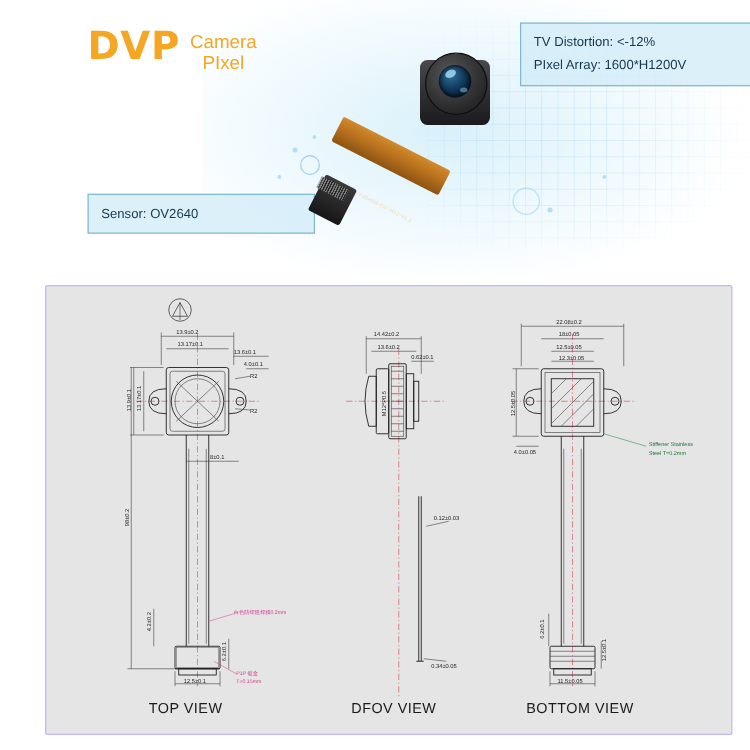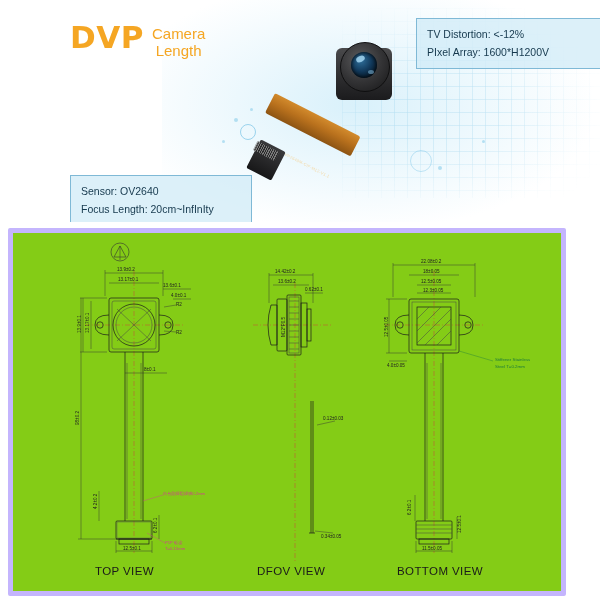--- a/index.html
+++ b/index.html
@@ -77,21 +77,21 @@
     position: absolute;
     background: rgba(206,234,247,0.72);
     border: 1px solid #7fb9d6;
     padding: 6px 10px;
     font-size: 10.5px;
     color: #15384d;
     line-height: 1.75;
   }
   .callout div { white-space: nowrap; }
   #callout-specs { left: 404px; top: 18px; width: 176px; }
-  #callout-sensor { left: 58px; top: 155px; width: 160px; margin-top: 20px; }
+  #callout-sensor { left: 58px; top: 155px; width: 160px; }
 
   
   .cam-wrap {
     position: absolute;
     left: 232px; top: 40px;
     width: 160px; height: 160px;
   }
   .lens-body {
     position: absolute;
     left: 92px; top: 8px;
@@ -174,24 +174,24 @@
   }
   .ring {
     position: absolute;
     border: 1px solid rgba(120,195,230,0.7);
     border-radius: 50%;
   }
 
   
   .panel {
     position: absolute;
-    left: 8px; top: 228px;
+    left: 36px; top: 228px;
     width: 548px; height: 358px;
-    border: 5px solid #c4b5fd;
-    background: #84cc16;
+    border: 1px solid #c4b5fd;
+    background: #e5e5e5;
     border-radius: 2px;
   }
   .panel-svg { position: absolute; left: 0; top: 0; }
 
   .view-label {
     position: absolute;
     font-size: 11.5px;
     color: #1a1a1a;
     font-family: "Liberation Sans", sans-serif;
     letter-spacing: 0.4px;
@@ -225,32 +225,31 @@
     <div class="spark" style="left:210px; top:140px; width:3px; height:3px;"></div>
     <div class="ring" style="left:228px; top:124px; width:14px; height:14px;"></div>
     <div class="ring" style="left:398px; top:150px; width:20px; height:20px; opacity:0.6;"></div>
     <div class="spark" style="left:426px; top:166px; width:4px; height:4px;"></div>
     <div class="spark" style="left:470px; top:140px; width:3px; height:3px;"></div>
 
     <div class="brand">
       <span class="brand-main">DVP</span>
       <span class="brand-sub">
         <span>Camera</span><br>
-        <span>Length</span>
+        <span>PIxel</span>
       </span>
     </div>
 
     <div class="callout" id="callout-specs">
       <div>TV Distortion: &lt;-12%</div>
       <div>PIxel Array: 1600*H1200V</div>
     </div>
 
     <div class="callout" id="callout-sensor">
       <div>Sensor: OV2640</div>
-      <div>Focus Length: 20cm~InfInIty</div>
     </div>
 
     <div class="cam-wrap">
       <div class="fpc"></div>
       <div class="fpc-text">DVP2640M-CIF-M12-V1.1</div>
       <div class="connector"></div>
       <div class="connector-pins"></div>
       <div class="lens-body"></div>
       <div class="lens-barrel"></div>
       <div class="lens-glass"></div>

